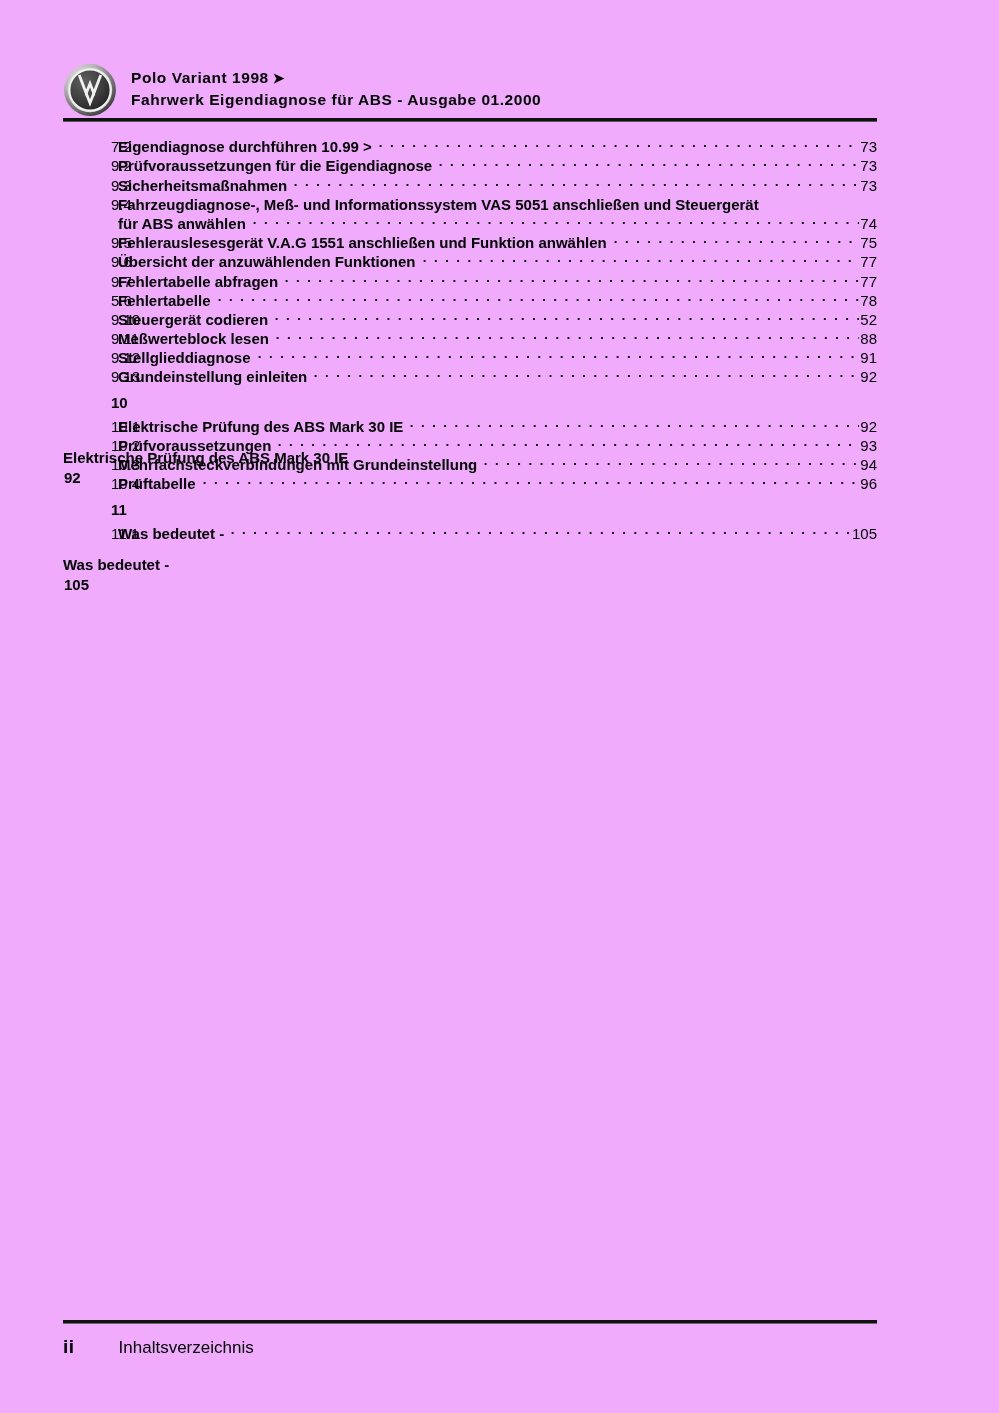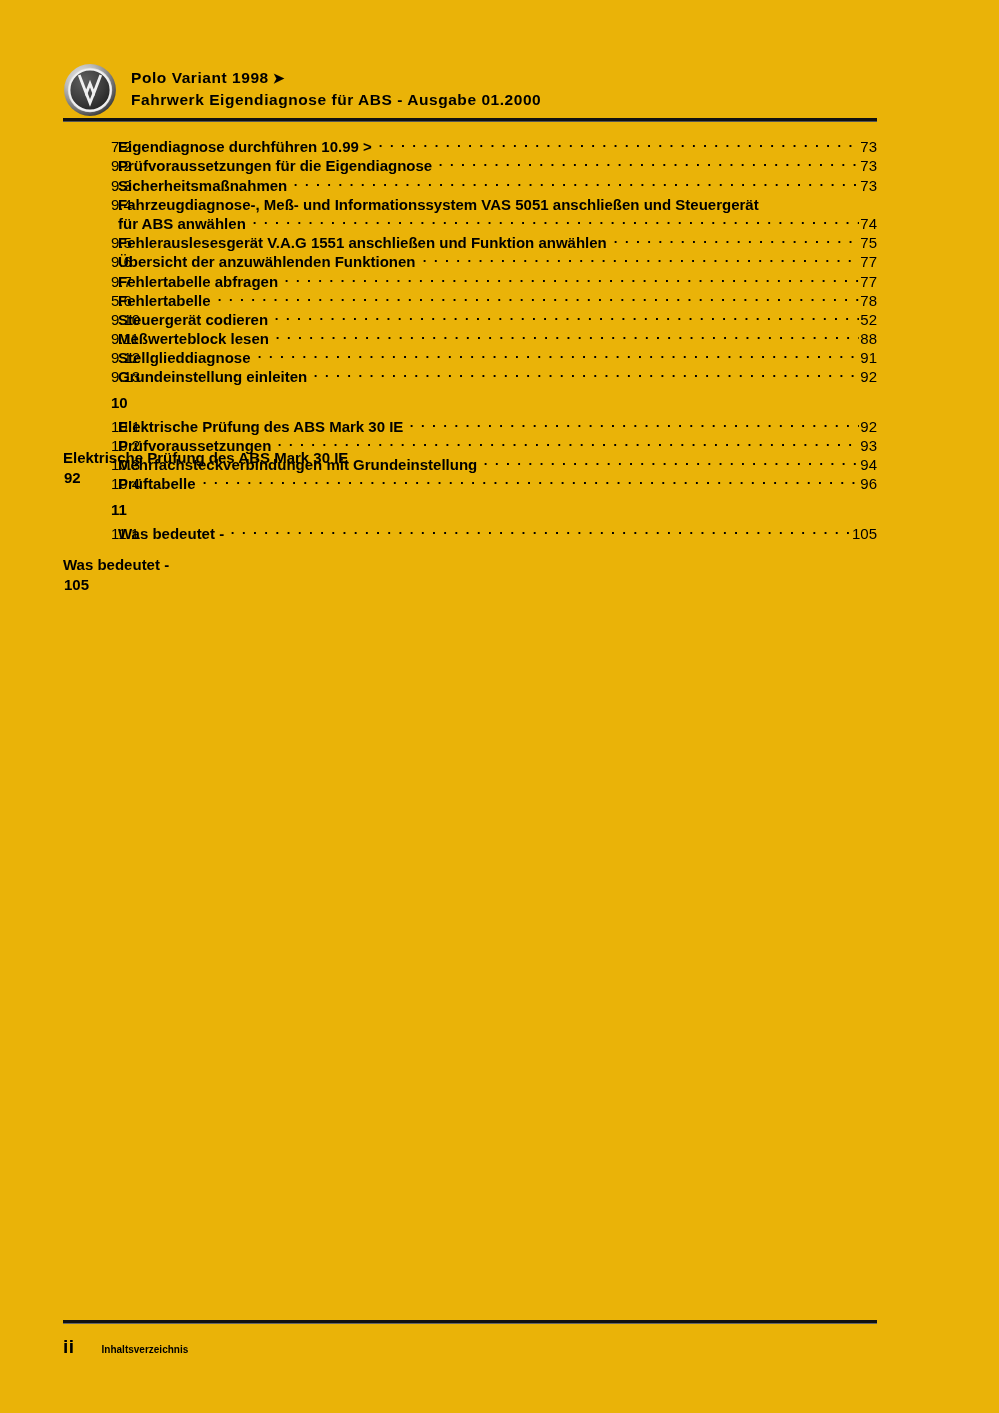--- a/index.html
+++ b/index.html
@@ -4,21 +4,21 @@
 <style>
   html, body {
     margin: 0;
     padding: 0;
     background: #ffffff;
   }
   .page {
     position: relative;
     width: 999px;
     height: 1413px;
-    background: #eab308;
+    background: #f0abfc;
     font-family: "Liberation Sans", sans-serif;
     color: #000000;
     overflow: hidden;
     box-sizing: border-box;
   }
 
   
   .header {
     position: absolute;
     left: 63px;
@@ -135,30 +135,31 @@
     height: 3px;
     background: #111111;
     border-bottom: 1px solid #666;
   }
   .footer {
     position: absolute;
     left: 63px;
     top: 1336px;
     display: flex;
     align-items: baseline;
+    gap: 17px;
   }
   .footer-pagenum {
     font-size: 19px;
     font-weight: bold;
     letter-spacing: 0.5px;
     padding-right: 7px;
   }
   .footer-text {
-    font-size: 10px;
-    font-weight: bold;
+    font-size: 17px;
+    font-weight: normal;
     padding-left: 20px;
   }
 </style>
 </head>
 <body>
 
 <div class="page">
 
   <div class="header">
     <svg class="vw-logo" viewBox="0 0 100 100">

